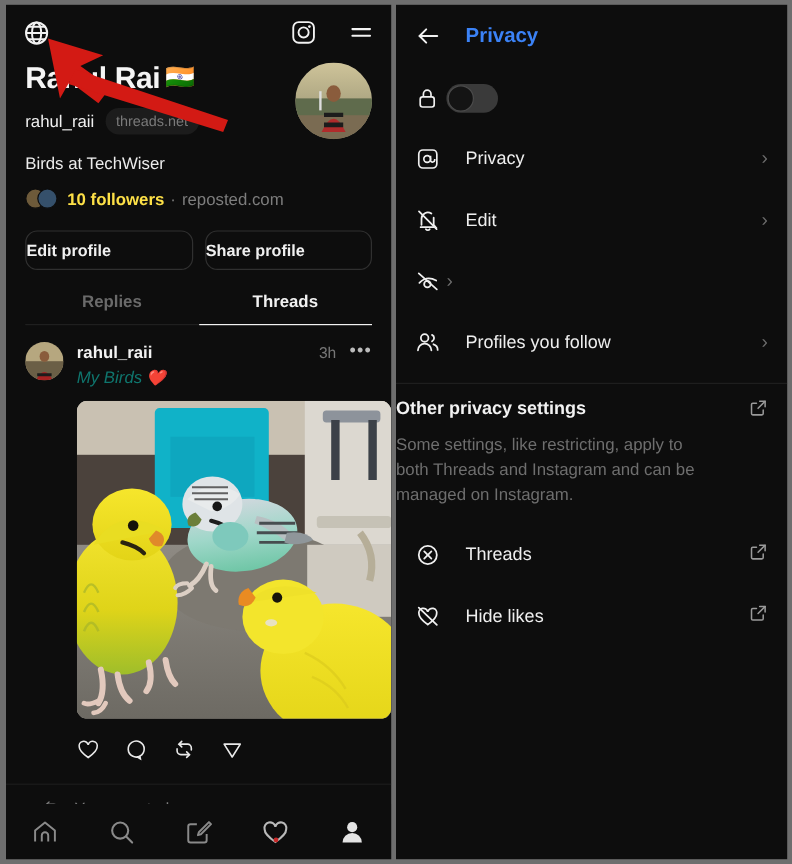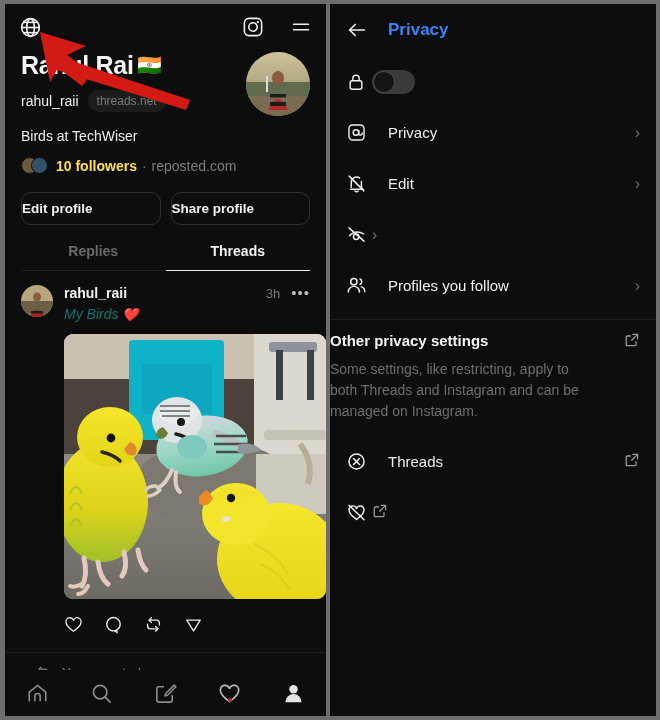--- a/index.html
+++ b/index.html
@@ -565,20 +565,21 @@
       </span>
     </div>
 
     <div class="pv-row">
       <span class="pv-icon">
         <svg width="21" height="21" viewBox="0 0 24 24" fill="none" stroke="#efefef" stroke-width="1.7" stroke-linecap="round">
           <path d="M12 20 C6.6 16 3.6 13.3 3.6 9.8 A4.2 4.2 0 0 1 12 7.8 A4.2 4.2 0 0 1 20.4 9.8 C20.4 13.3 17.4 16 12 20z"></path>
           <line x1="3.4" y1="3.8" x2="20.6" y2="20.2"></line>
         </svg>
       </span>
+      <span class="pv-label">Hide likes</span>
       <span class="ext-icon">
         <svg width="16" height="16" viewBox="0 0 24 24" fill="none" stroke="#9a9a9a" stroke-width="1.9" stroke-linecap="round" stroke-linejoin="round">
           <path d="M13.6 3.6 H20.4 V10.4"></path>
           <path d="M20.4 3.6 L11.6 12.4"></path>
           <path d="M18 14.4 V19 a1.6 1.6 0 0 1 -1.6 1.6 H5 A1.6 1.6 0 0 1 3.4 19 V7.6 A1.6 1.6 0 0 1 5 6 H9.6"></path>
         </svg>
       </span>
     </div>
   </div>
 

